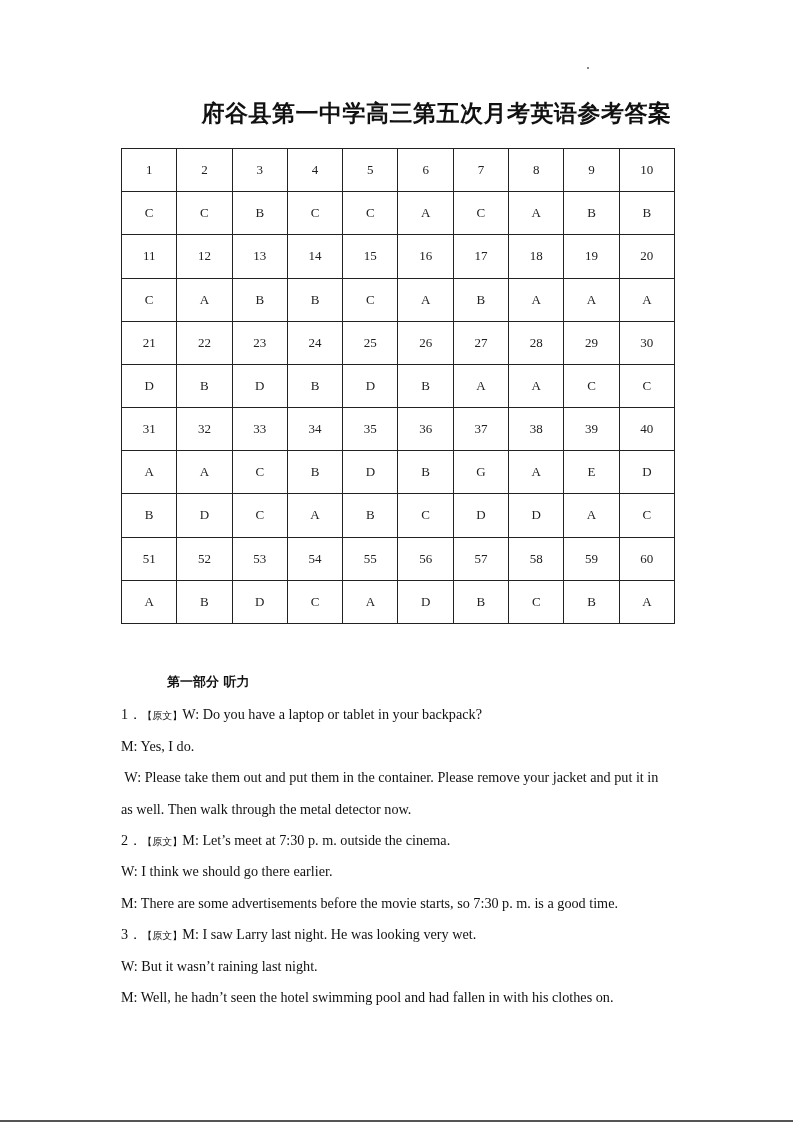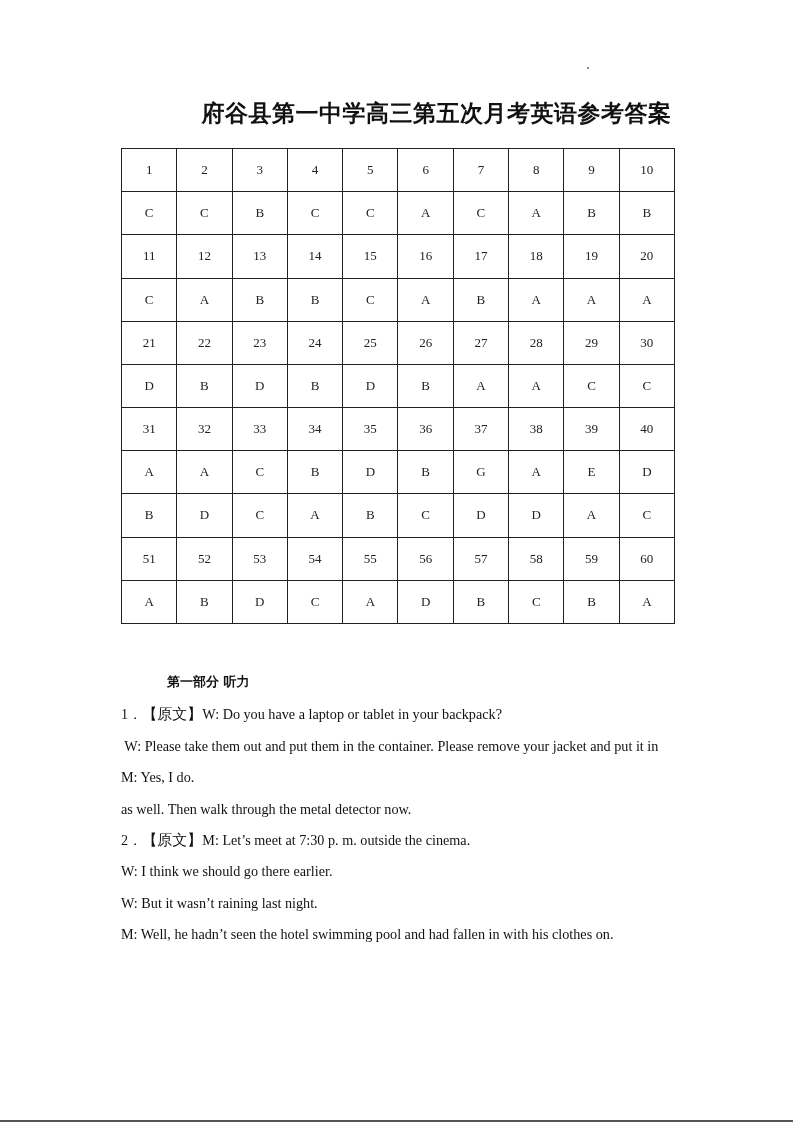--- a/index.html
+++ b/index.html
@@ -20,21 +20,21 @@
   table.answers td {
     border: 1.4px solid #222; text-align: center; vertical-align: middle;
     font-size: 13px; height: 38.6px; padding: 0; color: #222;
   }
   .content { position: absolute; left: 121px; top: 668px; width: 570px; font-size: 14px; }
   .section-heading {
     font-family: "DejaVu Sans", "Liberation Sans", sans-serif; font-weight: bold; font-size: 13px;
     height: 31.4px; line-height: 28px; margin-left: 46px;
   }
   .line { height: 31.4px; line-height: 30px; white-space: nowrap; font-size: 14.2px; }
-  .bracket { font-family: "DejaVu Serif", serif; font-size: 15px; }
+  .bracket { font-family: "DejaVu Serif", serif; font-size: 10px; }
   .bottom-bar { position: absolute; left: 0; bottom: 0; width: 793px; height: 2px; background: #555; }
 </style>
 </head>
 <body>
 
 <div class="dot-mark"></div>
 
 <h1 class="title" style="margin:0;padding-left:40px;">府谷县第一中学高三第五次月考英语参考答案</h1>
 
 <table class="answers">
@@ -171,23 +171,25 @@
         <td>B</td>
         <td>A</td>
       </tr>
     </tbody>
 </table>
 
 <div class="content">
   <div class="section-heading">第一部分 听力</div>
   <div id="listening-items">
       <div class="line"><span>1．</span><span class="bracket">【原文】</span><span style="white-space: pre;">W: Do you have a laptop or tablet in your backpack?</span></div>
+      <div class="line"><span style="white-space: pre;">M: Yes, I do.</span></div>
       <div class="line"><span style="white-space: pre;"> W: Please take them out and put them in the container. Please remove your jacket and put it in</span></div>
-      <div class="line"><span style="white-space: pre;">M: Yes, I do.</span></div>
       <div class="line"><span style="white-space: pre;">as well. Then walk through the metal detector now.</span></div>
       <div class="line"><span>2．</span><span class="bracket">【原文】</span><span style="white-space: pre; margin-top: 20px;">M: Let’s meet at 7:30 p. m. outside the cinema.</span></div>
       <div class="line"><span style="white-space: pre;">W: I think we should go there earlier.</span></div>
+      <div class="line"><span style="white-space: pre;">M: There are some advertisements before the movie starts, so 7:30 p. m. is a good time.</span></div>
+      <div class="line"><span>3．</span><span class="bracket">【原文】</span><span style="white-space: pre;">M: I saw Larry last night. He was looking very wet.</span></div>
       <div class="line"><span style="white-space: pre;">W: But it wasn’t raining last night.</span></div>
       <div class="line"><span style="white-space: pre;">M: Well, he hadn’t seen the hotel swimming pool and had fallen in with his clothes on.</span></div>
     </div>
 </div>
 
 <div class="bottom-bar"></div>
 
 </body></html>

